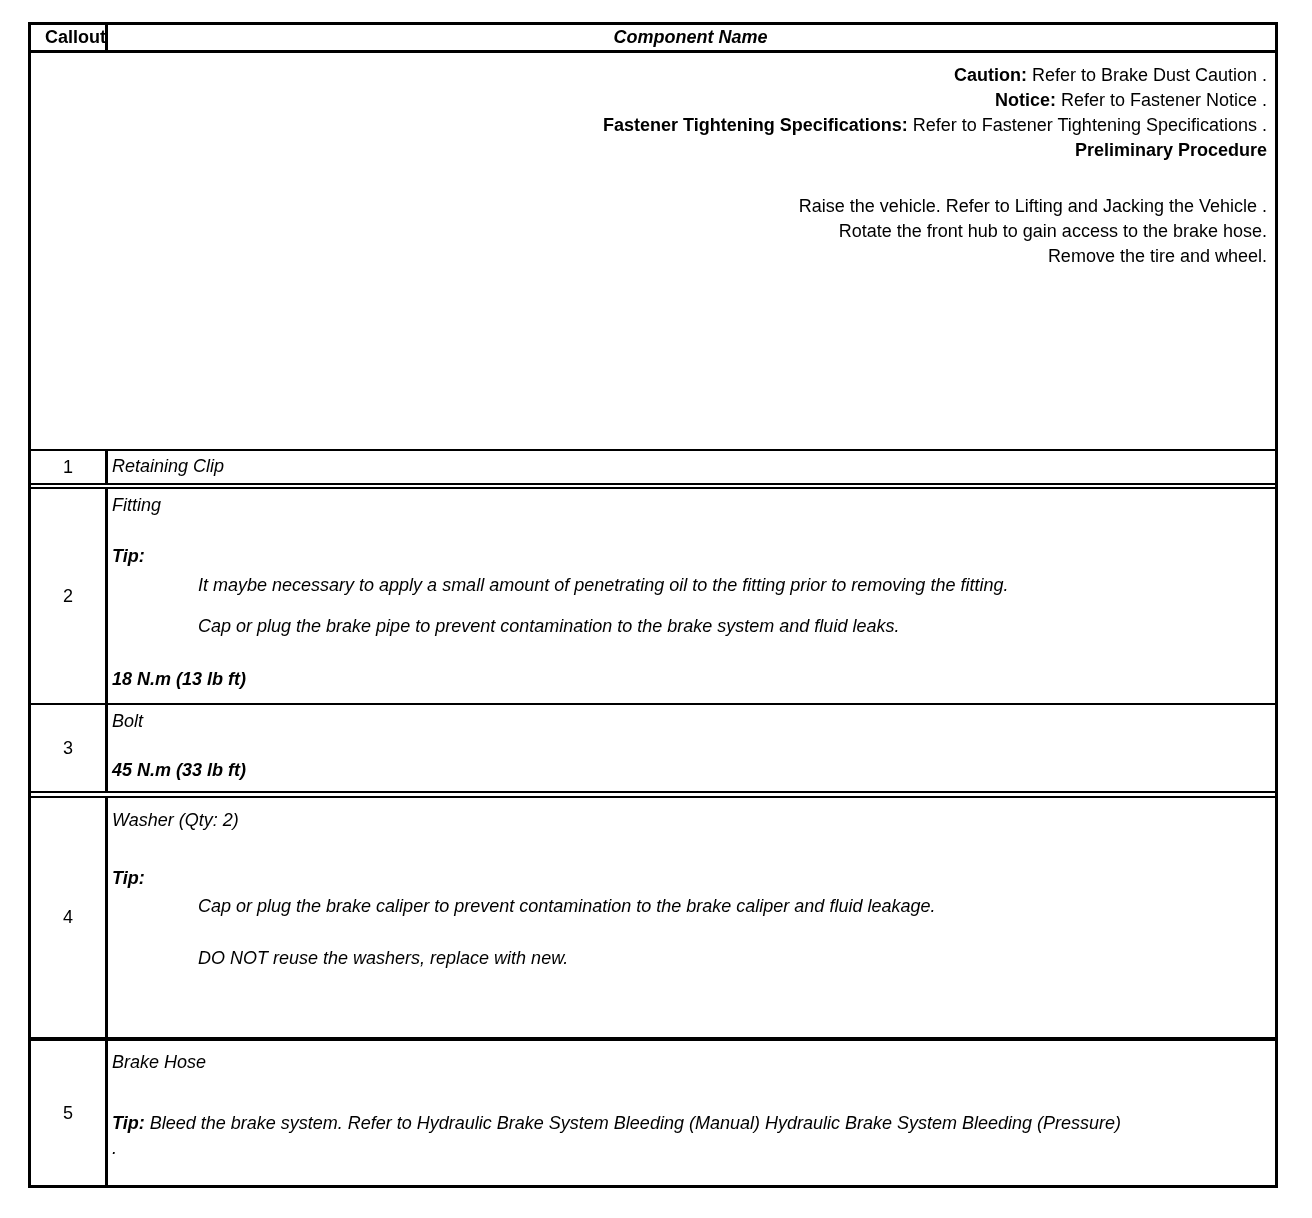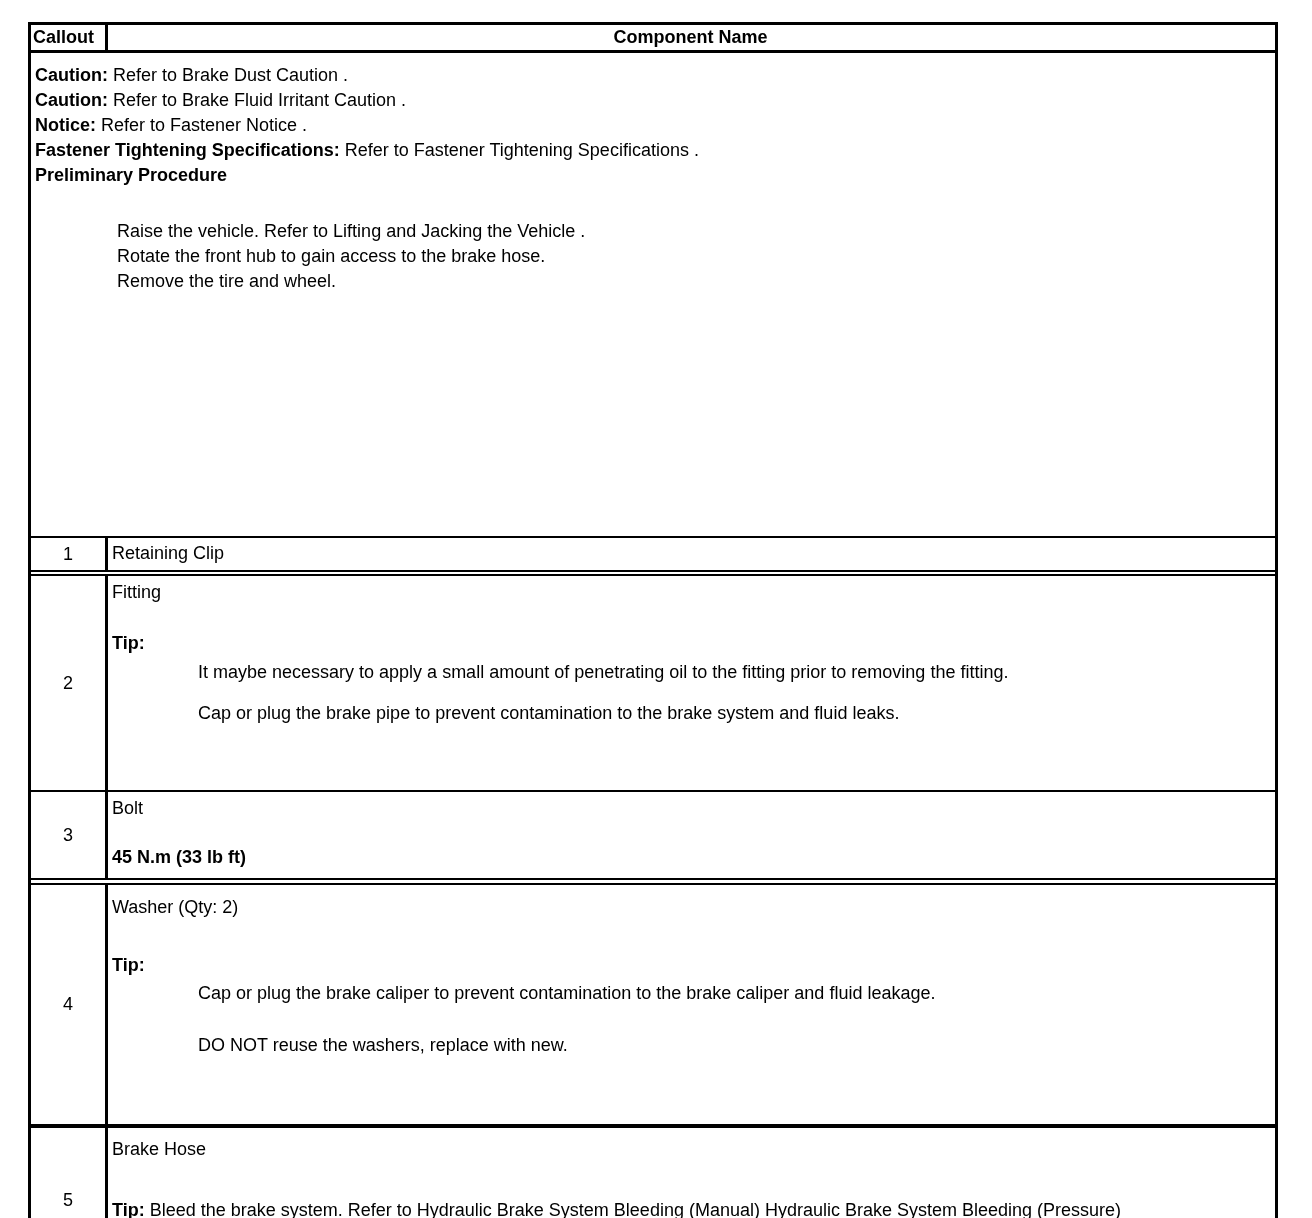--- a/index.html
+++ b/index.html
@@ -16,28 +16,28 @@
     width: 1250px;
     border: 3px solid #000;
     background: #fff;
   }
   .row { display: flex; width: 100%; overflow: hidden; }
   .callout-cell {
     width: 77px; flex: 0 0 77px;
     border-right: 3px solid #000;
     display: flex; align-items: center; justify-content: center;
   }
-  .component-cell { flex: 1; padding: 0 6px 0 4px; overflow: hidden; }
+  .component-cell { flex: 1; padding: 0 6px 0 4px; overflow: hidden; font-style: italic; }
   .preamble-cell  { flex: 1; padding: 10px 8px 0 4px; overflow: hidden; }
 
   .header-row { height: 28px; border-bottom: 3px solid #000; font-weight: bold; }
-  .header-row .callout-cell { justify-content: flex-start; padding-left: 2px; }
+  .header-row .callout-cell { justify-content: flex-start; padding-left: 14px; }
   .header-row .component-cell { display: flex; align-items: center; justify-content: center; }
 
-  .rp { height: 483px; }
+  .rp { height: 396px; text-align: right; }
   .r1 { height: 34px;  border-top: 2px solid #000; }
   .r2 { height: 220px; border-top: 6px double #000; }
   .r3 { height: 88px;  border-top: 2px solid #000; }
   .r4 { height: 246px; border-top: 7px double #000; }
   .r5 { height: 148px; border-top: 4px solid #000; }
 
   .b { font-weight: bold; }
   .lbl { margin-right: 5px; }
   p.pre-p, p.pre-h { margin: 0; }
   .p2 { margin-top: 24px; }
@@ -76,23 +76,20 @@
     <div class="component-cell">
       <span>Component Name</span>
     </div>
   </div>
 
   <div class="row rp">
     <div class="preamble-cell">
       <p class="pre-p p1">
         <span class="b lbl">Caution:</span><span>Refer to Brake Dust Caution .</span>
       </p>
-      <p class="pre-p p2">
-        <span class="b lbl">Caution:</span><span>Refer to Brake Fluid Irritant Caution .</span>
-      </p>
       <p class="pre-p p3">
         <span class="b lbl">Notice:</span><span>Refer to Fastener Notice .</span>
       </p>
       <p class="pre-p p4">
         <span class="b lbl">Fastener Tightening Specifications:</span><span>Refer to Fastener Tightening Specifications .</span>
       </p>
       <p class="pre-h b indent">Preliminary Procedure</p>
       <div class="steps indent">
         <div>Raise the vehicle. Refer to Lifting and Jacking the Vehicle .</div>
         <div>Rotate the front hub to gain access to the brake hose.</div>
@@ -112,20 +109,21 @@
 
   <div class="row r2">
     <div class="callout-cell">
       <span>2</span>
     </div>
     <div class="component-cell">
       <div class="name">Fitting</div>
       <div class="b tiplab">Tip:</div>
       <div class="tip t1">It maybe necessary to apply a small amount of penetrating oil to the fitting prior to removing the fitting.</div>
       <div class="tip t2">Cap or plug the brake pipe to prevent contamination to the brake system and fluid leaks.</div>
+      <div class="b torque">18 N.m (13 lb ft)</div>
     </div>
   </div>
 
   <div class="row r3">
     <div class="callout-cell">
       <span>3</span>
     </div>
     <div class="component-cell">
       <div class="name">Bolt</div>
       <div class="b torque">45 N.m (33 lb ft)</div>

